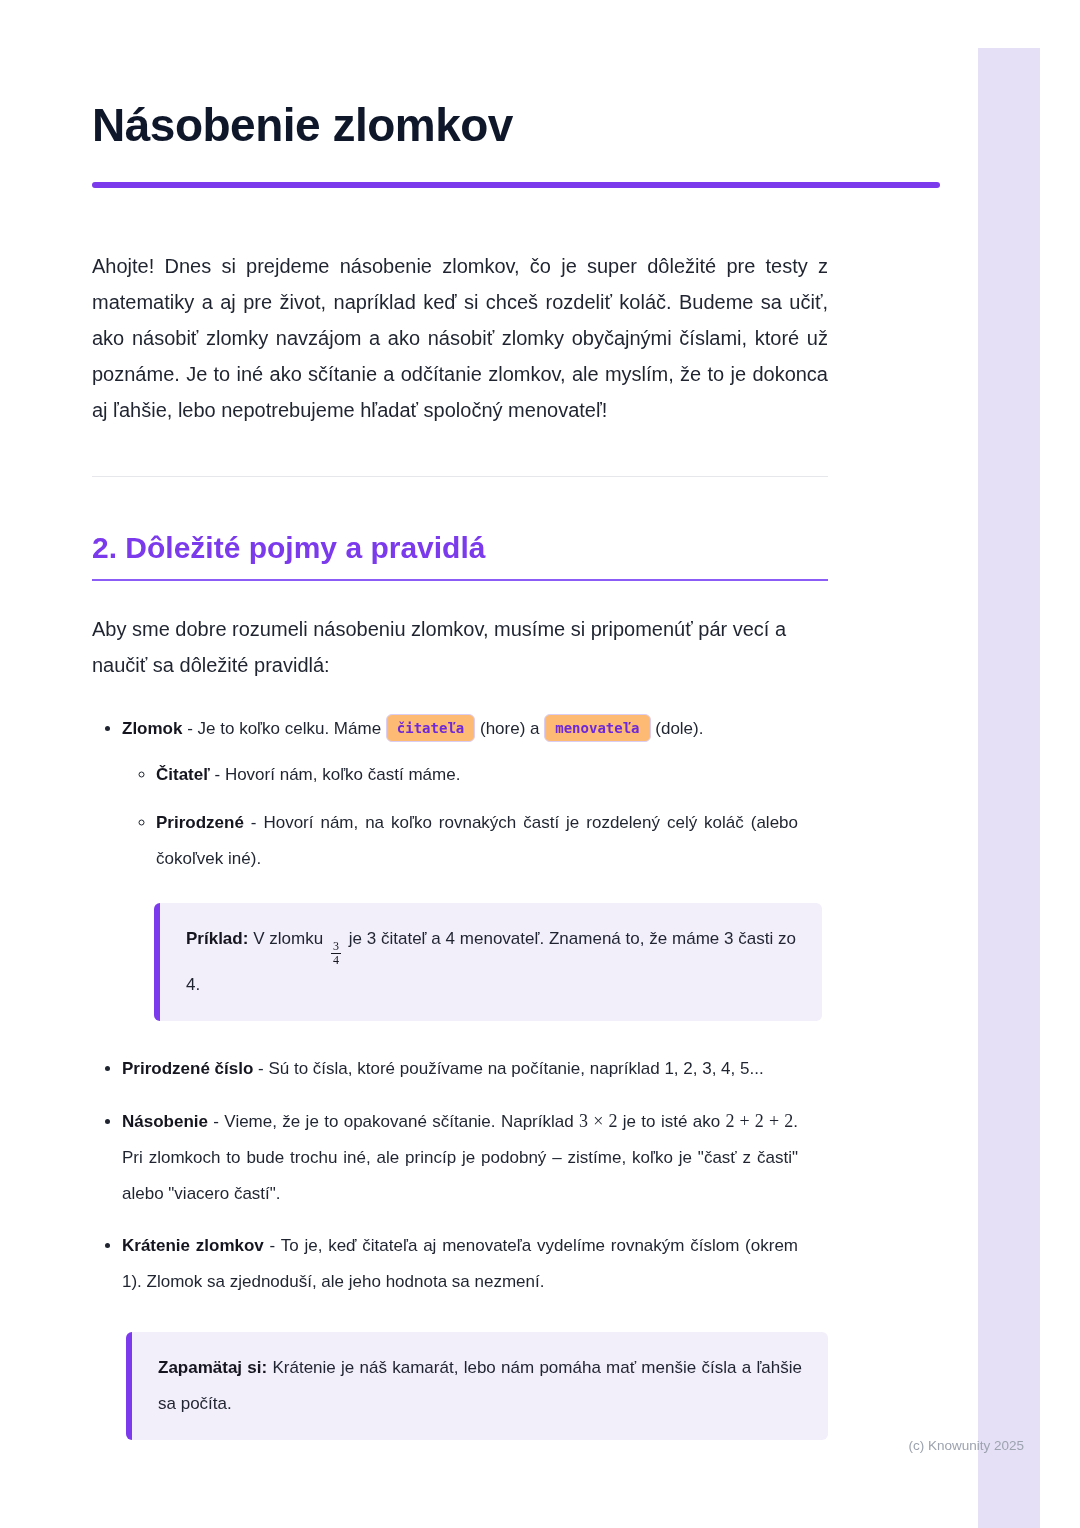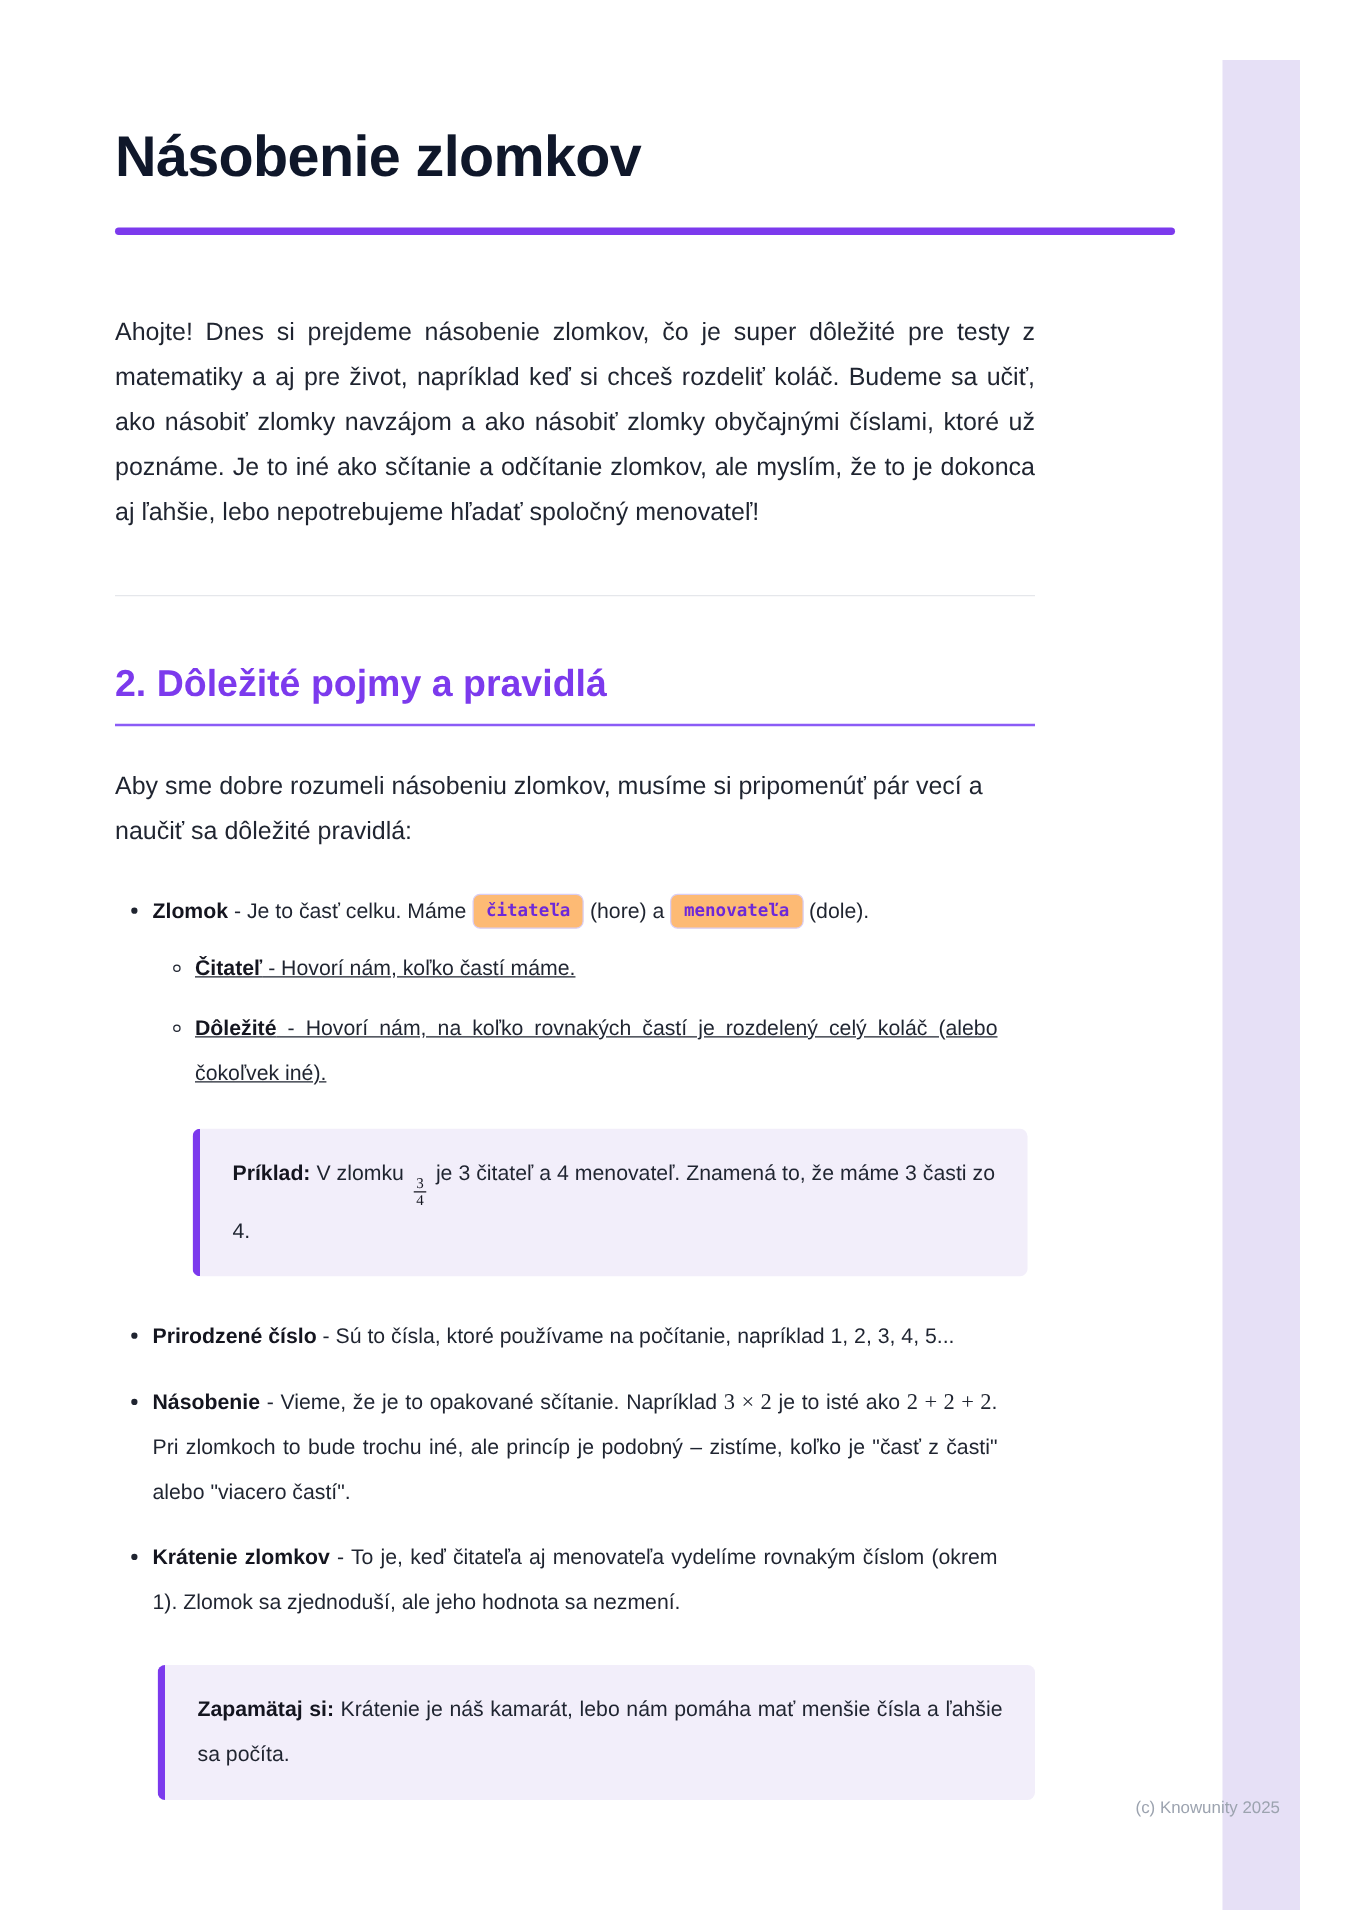--- a/index.html
+++ b/index.html
@@ -74,21 +74,20 @@
   ul.bullets > li {
     font-size: 17px;
     line-height: 36px;
     margin-bottom: 16px;
     text-align: justify;
   }
   ul.sub {
     list-style: circle;
     margin: 10px 0 4px 0;
     padding-left: 34px;
-    text-decoration: underline;
   }
   ul.sub > li {
     font-size: 17px;
     line-height: 36px;
     margin-bottom: 12px;
     text-align: justify;
   }
   .term { font-weight: 700; color: #14151f; }
   .chip {
     display: inline-block;
@@ -151,28 +150,28 @@
   <p class="para justify">Ahojte! Dnes si prejdeme násobenie zlomkov, čo je super dôležité pre testy z matematiky a aj pre život, napríklad keď si chceš rozdeliť koláč. Budeme sa učiť, ako násobiť zlomky navzájom a ako násobiť zlomky obyčajnými číslami, ktoré už poznáme. Je to iné ako sčítanie a odčítanie zlomkov, ale myslím, že to je dokonca aj ľahšie, lebo nepotrebujeme hľadať spoločný menovateľ!</p>
 
   <hr class="divider">
 
   <h2 class="section-heading section-2">2. Dôležité pojmy a pravidlá</h2>
   <p class="para">Aby sme dobre rozumeli násobeniu zlomkov, musíme si pripomenúť pár vecí a naučiť sa dôležité pravidlá:</p>
 
   <ul class="bullets">
 
     <li>
-      <span class="term">Zlomok</span><span> - Je to časť celku. Máme </span><span class="chip">čitateľa</span><span> (hore) a </span><span class="chip">menovateľa</span><span> (dole).</span>
+      <span class="term">Zlomok</span><span> - Je to koľko celku. Máme </span><span class="chip">čitateľa</span><span> (hore) a </span><span class="chip">menovateľa</span><span> (dole).</span>
 
       <ul class="sub">
         <li>
           <span class="term">Čitateľ</span><span> - Hovorí nám, koľko častí máme.</span>
         </li>
         <li>
-          <span class="term">Dôležité</span><span> - Hovorí nám, na koľko rovnakých častí je rozdelený celý koláč (alebo čokoľvek iné).</span>
+          <span class="term">Prirodzené</span><span> - Hovorí nám, na koľko rovnakých častí je rozdelený celý koláč (alebo čokoľvek iné).</span>
         </li>
       </ul>
 
       <div class="callout callout-1">
         <span class="label">Príklad:</span><span> V zlomku </span><span class="frac">
             <span class="num">3</span>
             <span class="den">4</span>
           </span><span> je 3 čitateľ a 4 menovateľ. Znamená to, že máme 3 časti zo 4.</span>
       </div>
     </li>

